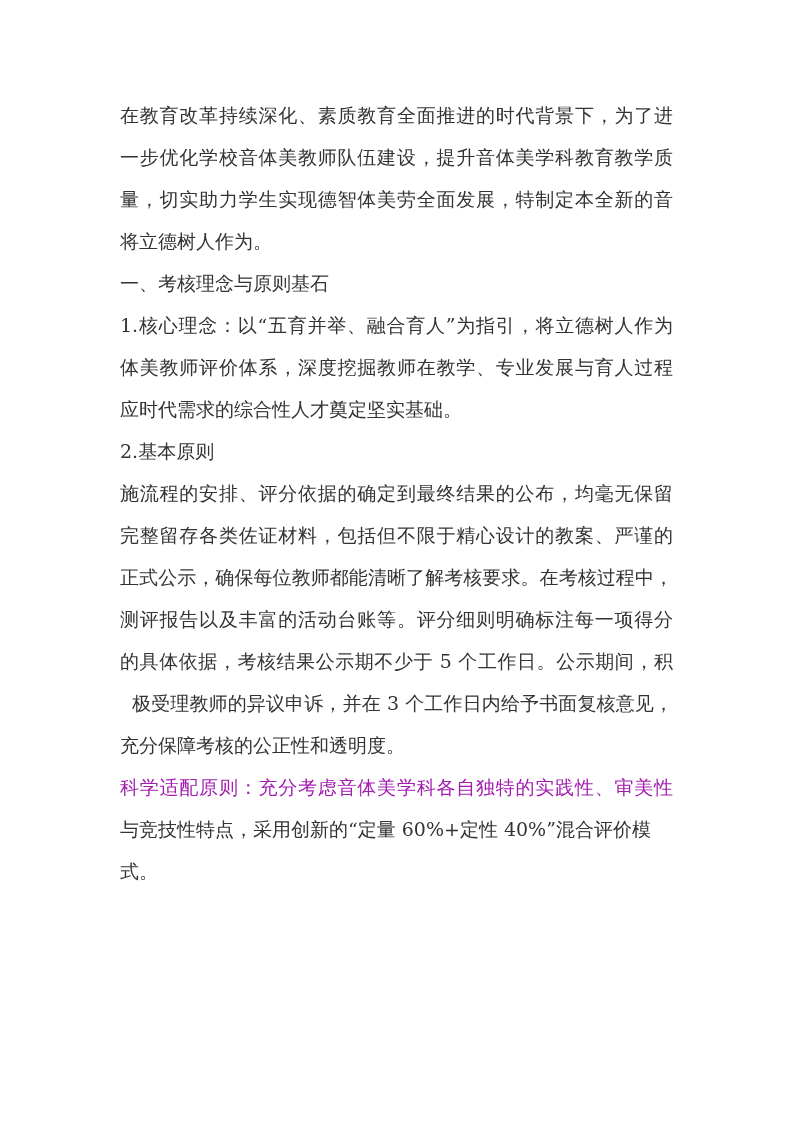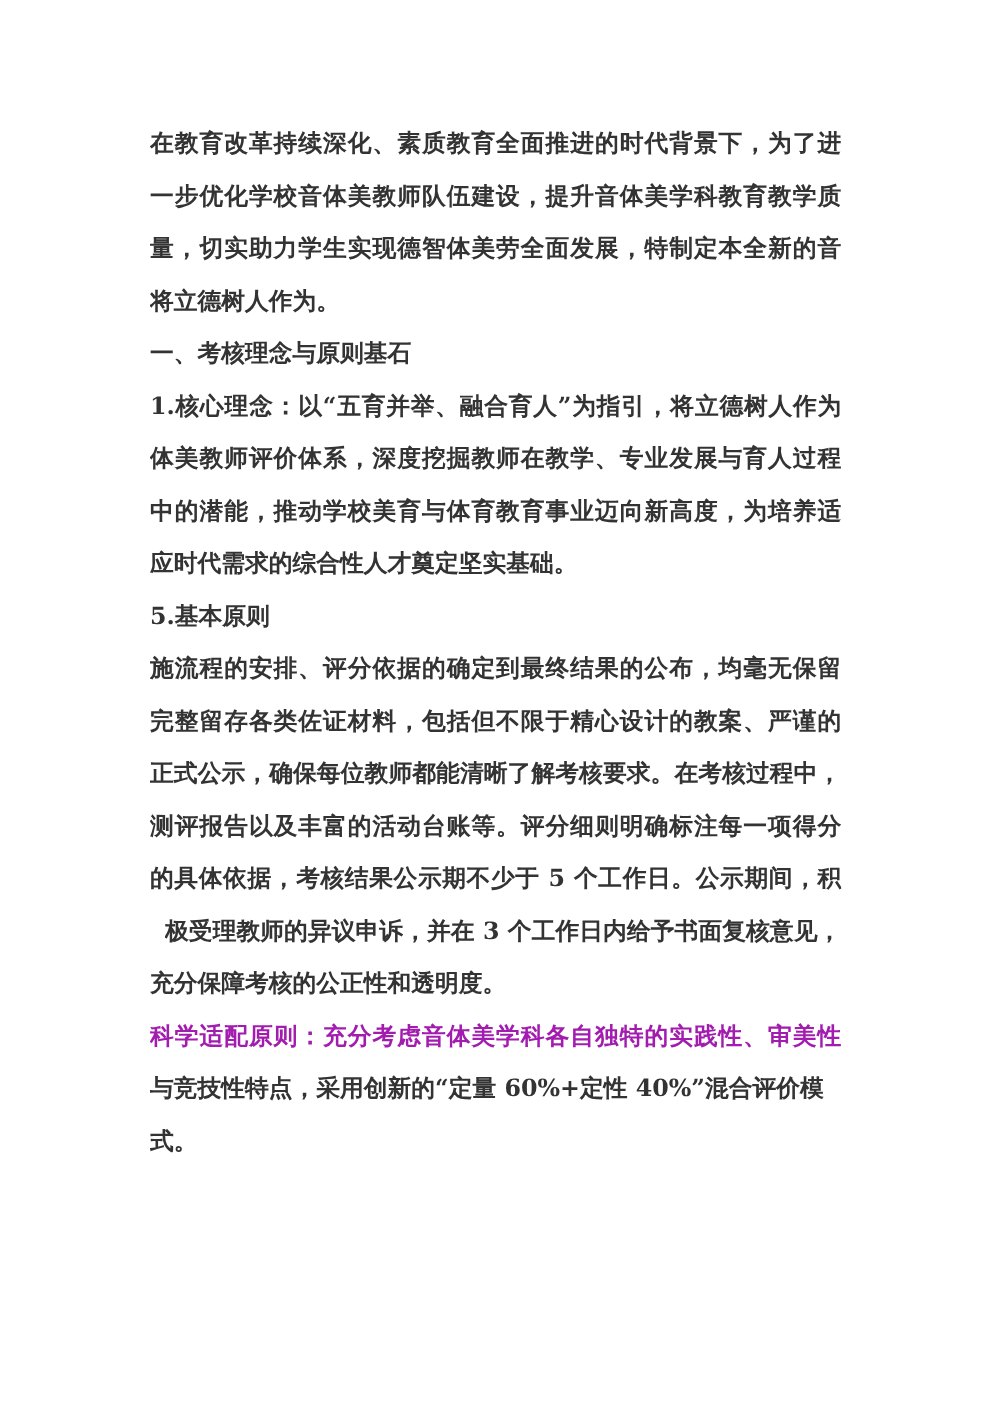--- a/index.html
+++ b/index.html
@@ -10,21 +10,20 @@
     width: 793px;
     height: 1122px;
     background: #ffffff;
     overflow: hidden;
   }
   .page {
     position: relative;
     width: 793px;
     height: 1098px;
     background: #ffffff;
-    font-weight: bold;
   }
   .doc-content {
     position: absolute;
     left: 120px;
     top: 94px;
     width: 553px;
   }
   .paragraph {
     margin: 0;
     padding: 0;
@@ -55,25 +54,24 @@
         <div class="line" style="color: rgb(51, 51, 51);">一步优化学校音体美教师队伍建设，提升音体美学科教育教学质</div>
         <div class="line" style="color: rgb(51, 51, 51);">量，切实助力学生实现德智体美劳全面发展，特制定本全新的音</div>
         <div class="line last" style="color: rgb(51, 51, 51);">将立德树人作为。</div>
       </div>
       <div class="paragraph">
         <div class="line last" style="color: rgb(51, 51, 51);">一、考核理念与原则基石</div>
       </div>
       <div class="paragraph">
         <div class="line" style="color: rgb(51, 51, 51);">1.核心理念：以“五育并举、融合育人”为指引，将立德树人作为</div>
         <div class="line" style="color: rgb(51, 51, 51);">体美教师评价体系，深度挖掘教师在教学、专业发展与育人过程</div>
-        <div class="line" style="color: rgb(51, 51, 51);">中的潜能，推动学校美育与体育教育事业迈向新高度，为培养适</div>
         <div class="line last" style="color: rgb(51, 51, 51);">应时代需求的综合性人才奠定坚实基础。</div>
       </div>
       <div class="paragraph">
-        <div class="line last" style="color: rgb(51, 51, 51);">5.基本原则</div>
+        <div class="line last" style="color: rgb(51, 51, 51);">2.基本原则</div>
       </div>
       <div class="paragraph">
         <div class="line" style="color: rgb(51, 51, 51);">施流程的安排、评分依据的确定到最终结果的公布，均毫无保留</div>
         <div class="line" style="color: rgb(51, 51, 51);">完整留存各类佐证材料，包括但不限于精心设计的教案、严谨的</div>
         <div class="line" style="color: rgb(51, 51, 51);">正式公示，确保每位教师都能清晰了解考核要求。在考核过程中，</div>
         <div class="line" style="color: rgb(51, 51, 51);">测评报告以及丰富的活动台账等。评分细则明确标注每一项得分</div>
         <div class="line" style="color: rgb(51, 51, 51);">的具体依据，考核结果公示期不少于 5 个工作日。公示期间，积</div>
         <div class="line" style="color: rgb(51, 51, 51); margin-left: 12px;">极受理教师的异议申诉，并在 3 个工作日内给予书面复核意见，</div>
         <div class="line last" style="color: rgb(51, 51, 51);">充分保障考核的公正性和透明度。</div>
       </div>

